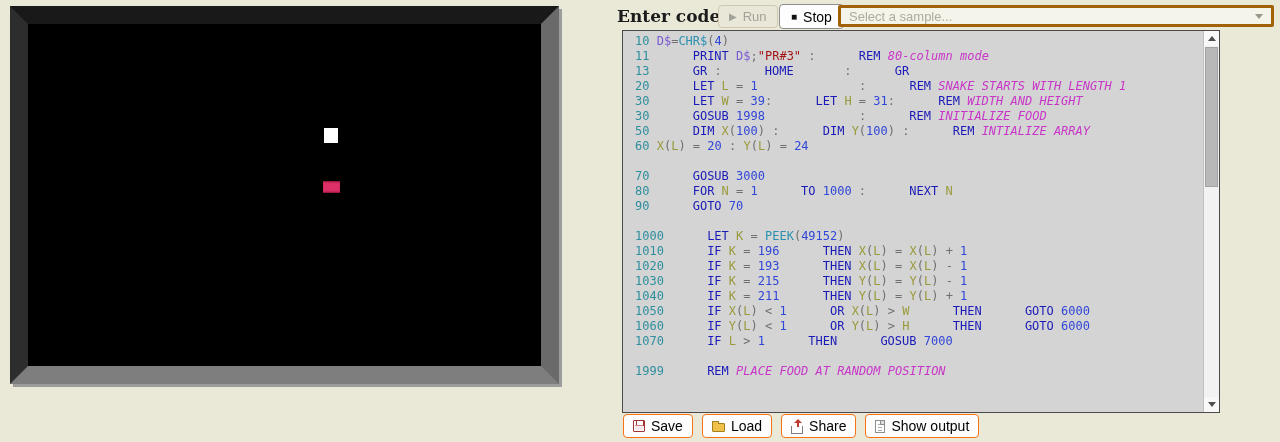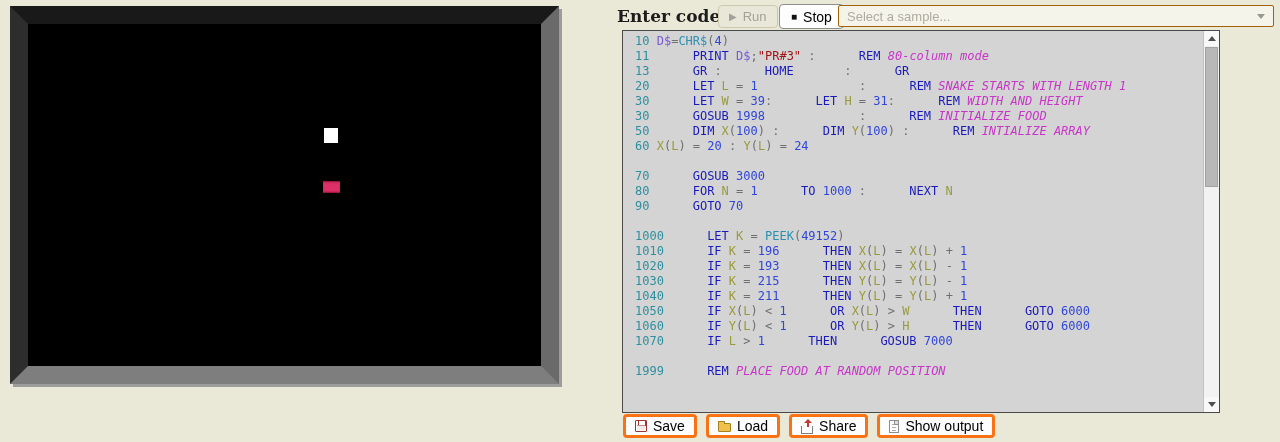--- a/index.html
+++ b/index.html
@@ -37,21 +37,21 @@
   }
   .btn-stop {
     left:779px; top:4px; height:25px; padding:0 11px;
     background:#fdfdfd; border:1px solid #8e8e8e; color:#000; font-size:14px;
   }
   .play-glyph { font-size:10px; }
   .stop-glyph { font-size:10px; color:#111; }
 
   .select {
     position:absolute; left:838px; top:5px; width:436px; height:22px;
-    background:#f5f4ea; border:1px solid #a16207; border-radius:2px;
+    background:#f5f4ea; border:3px solid #a16207; border-radius:2px;
     display:flex; align-items:center; padding:0 8px; cursor:pointer;
   }
   .select-text { flex:1; font-size:13px; color:#aeac9f; white-space:nowrap; overflow:hidden; }
   .chev { width:0; height:0; border-left:4px solid transparent; border-right:4px solid transparent; border-top:5px solid #9a988c; margin-left:6px; }
 
   
   .editor {
     position:absolute; left:622px; top:30px; width:598px; height:383px;
     background:#d4d4d4; border:1px solid #4a4a4a;
   }
@@ -79,21 +79,21 @@
   .sb-btn.up { top:0; }
   .sb-btn.down { bottom:0; }
   .tri-up   { width:0; height:0; border-left:4px solid transparent; border-right:4px solid transparent; border-bottom:5px solid #4e4e4e; }
   .tri-down { width:0; height:0; border-left:4px solid transparent; border-right:4px solid transparent; border-top:5px solid #4e4e4e; }
   .sb-thumb { position:absolute; left:1px; right:1px; background:#b8b8b8; border:1px solid #a2a2a2; cursor:pointer; }
 
   
   .actions { position:absolute; left:623px; top:414px; display:flex; gap:9px; }
   .act-btn {
     display:inline-flex; align-items:center; gap:6px; height:24px; padding:0 9px;
-    background:#fdfdfd; border:3px solid #f97316; border-radius:4px;
+    background:#fdfdfd; border:1px solid #f97316; border-radius:4px;
     font-size:14px; color:#000; cursor:pointer; font-family:"Liberation Sans",sans-serif;
   }
 
   
   .ic-floppy { width:12px; height:12px; background:#fff; border:1px solid #a03232; border-radius:1px; position:relative; }
   .ic-floppy::before { content:''; position:absolute; left:2px; top:0; width:6px; height:4px; background:#fff; border:1px solid #a03232; border-top:none; }
   .ic-floppy::after  { content:''; position:absolute; left:1px; bottom:1px; width:8px; height:4px; background:#f4eaea; border-top:1px solid #c88; }
   .ic-folder { width:13px; height:9px; background:#efc14b; border:1px solid #a3811f; border-radius:1px; position:relative; margin-top:3px; }
   .ic-folder::before { content:''; position:absolute; top:-3px; left:-1px; width:5px; height:2px; background:#efc14b; border:1px solid #a3811f; border-bottom:none; border-radius:1px 1px 0 0; }
   .ic-share { width:12px; height:8px; border:1px solid #7e7e7e; border-top:none; position:relative; margin-top:7px; background:#fff; }

